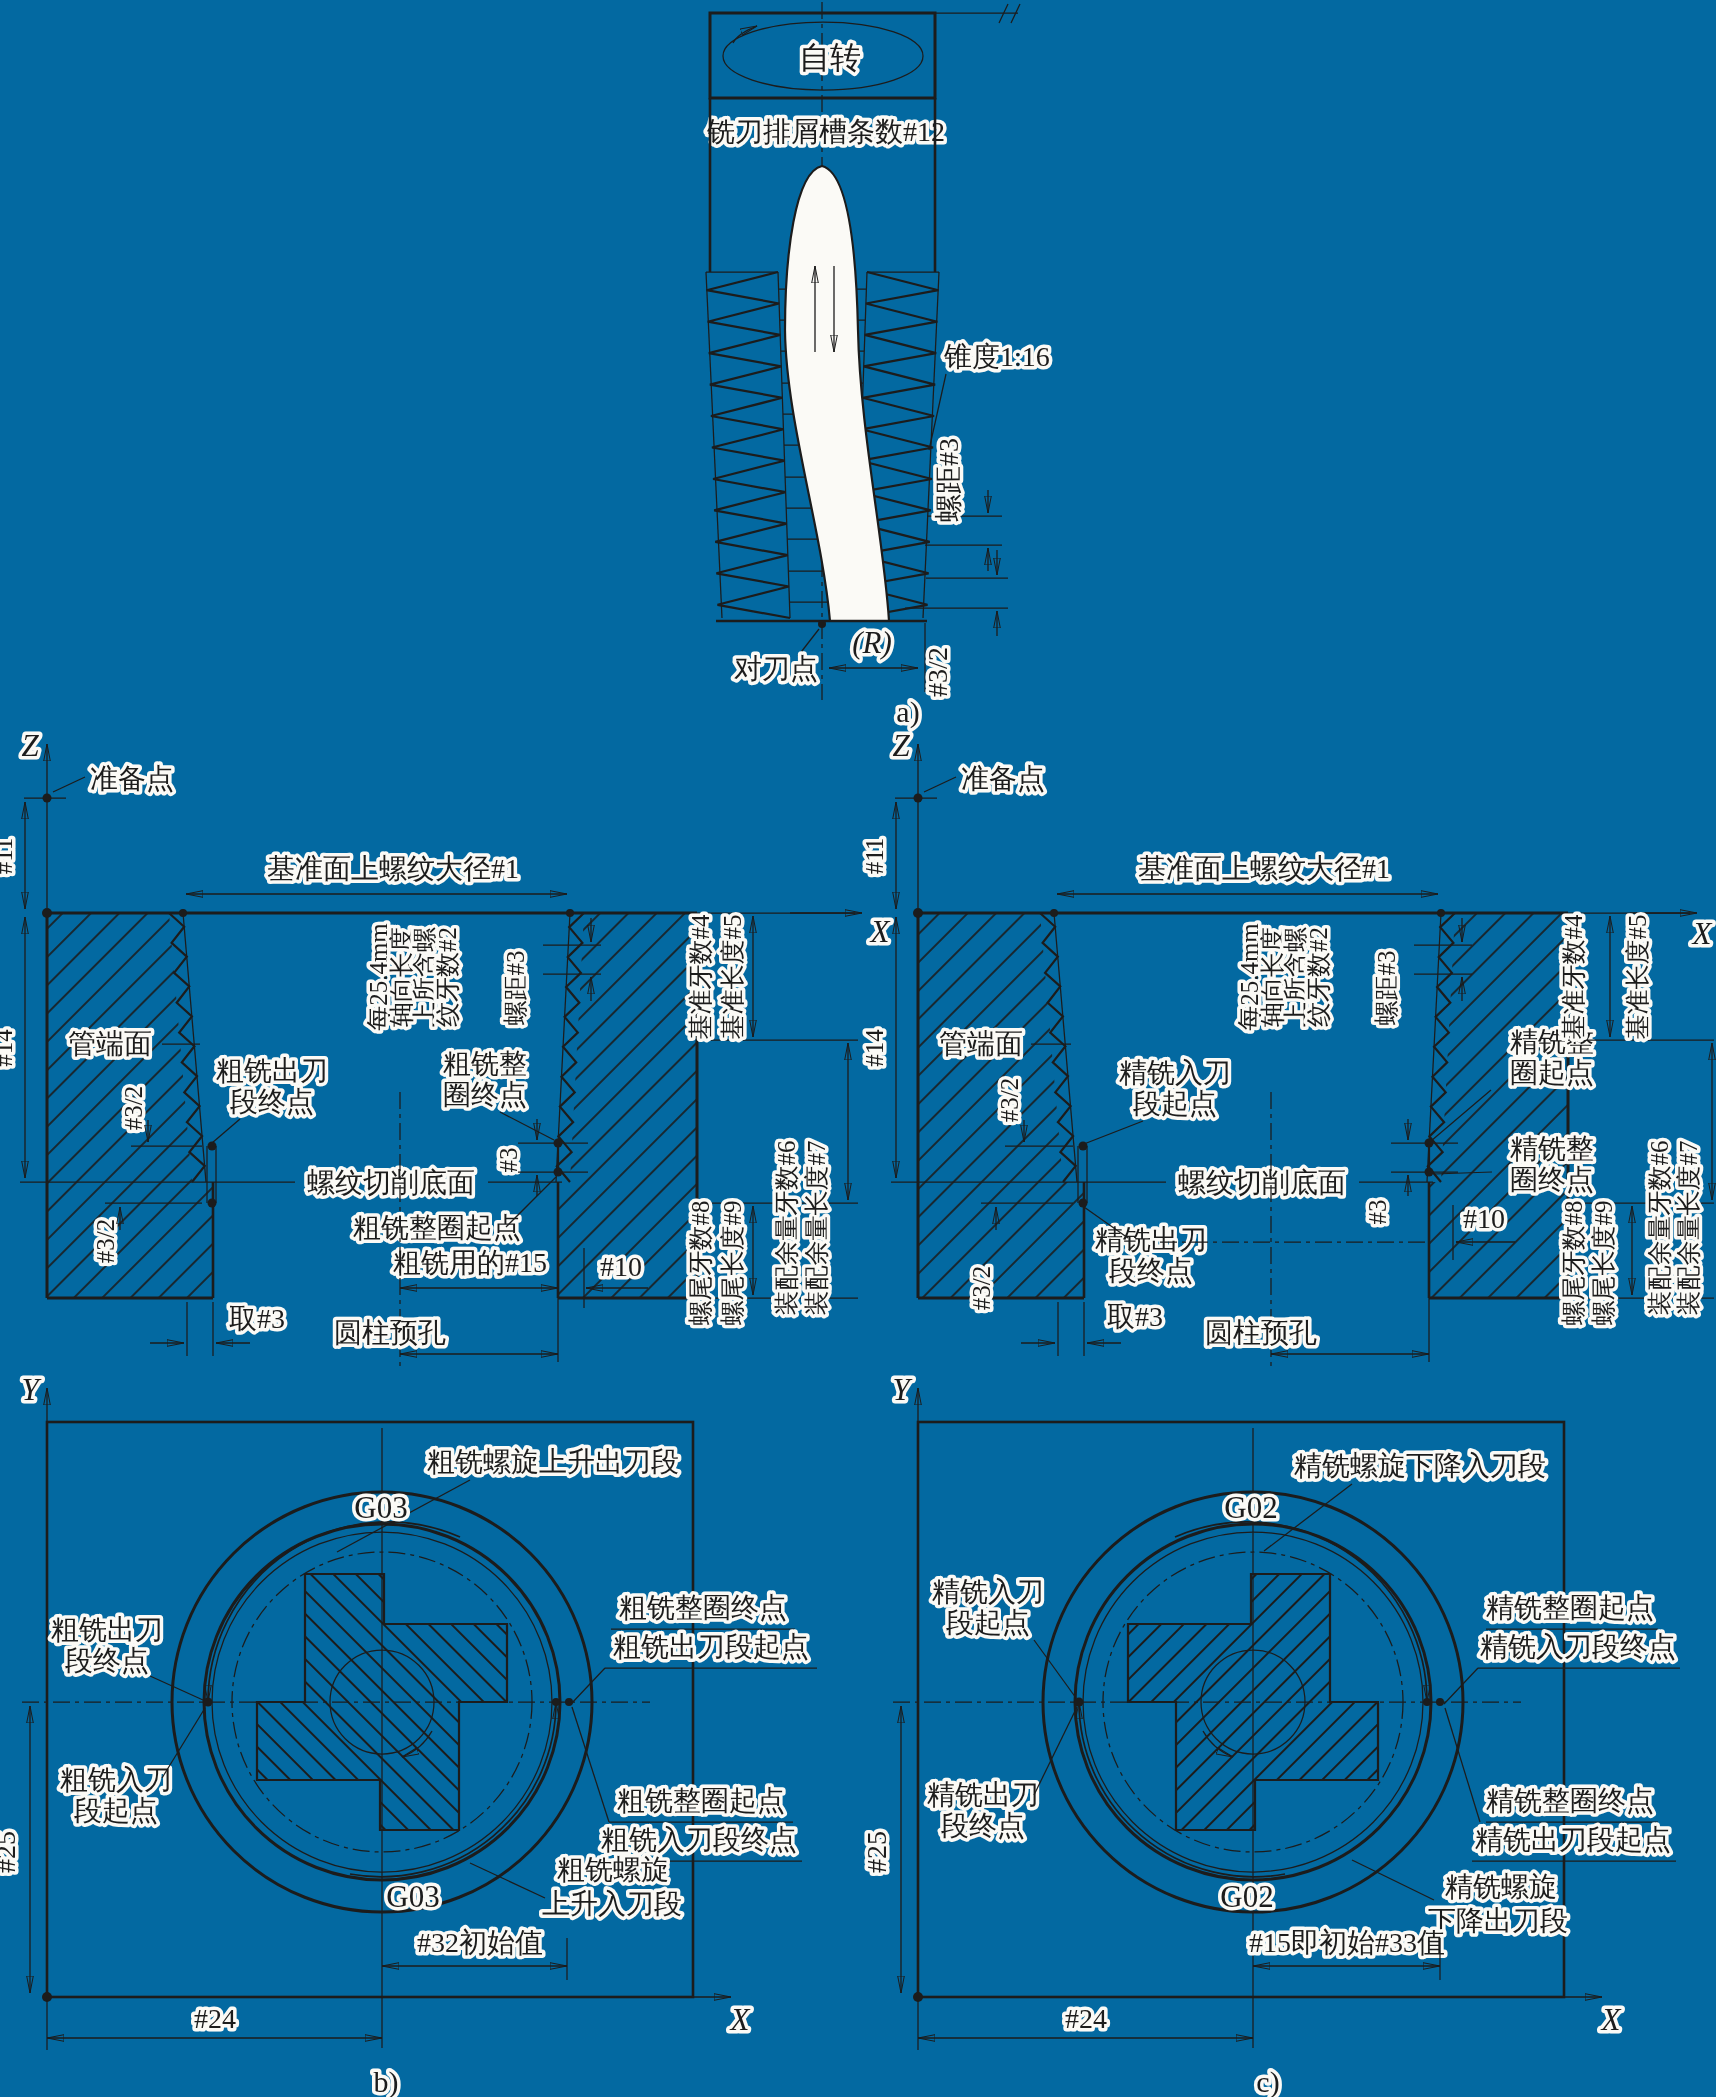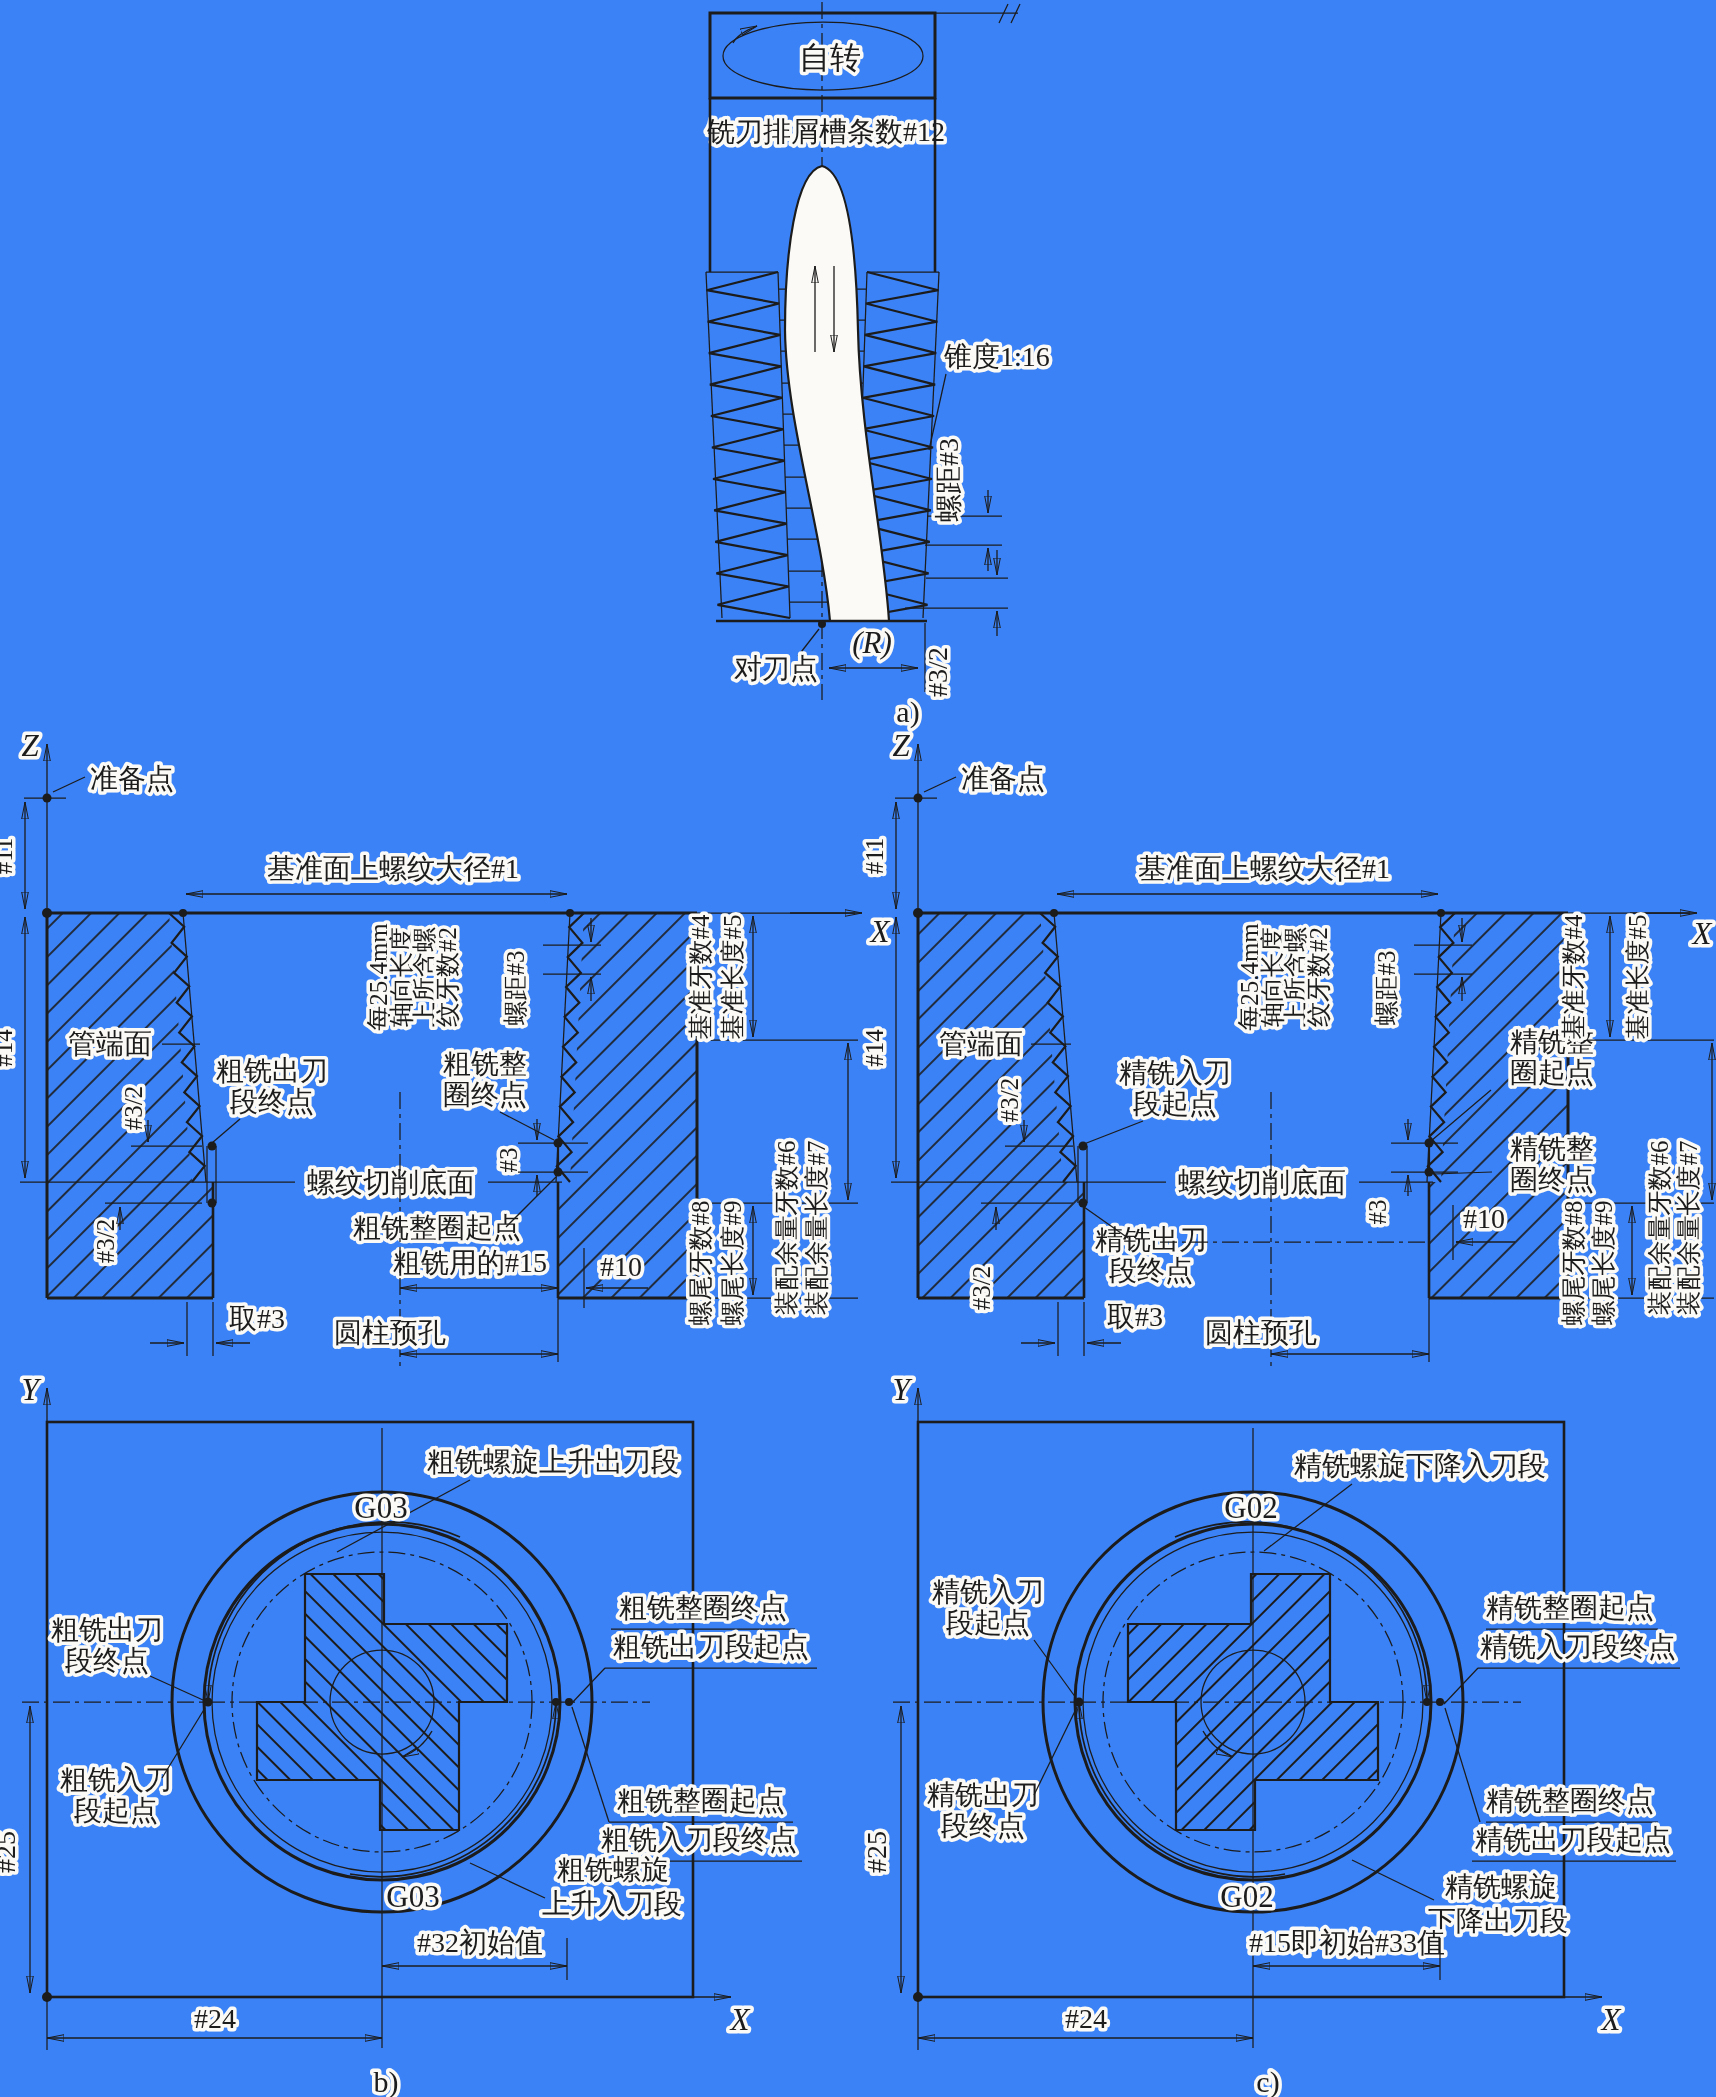--- a/index.html
+++ b/index.html
@@ -1,16 +1,16 @@
 <!DOCTYPE html>
 <html><head>
 <meta charset="utf-8">
 <style>
 html,body{margin:0;background:#e9e9e9}
-#page{position:relative;width:1716px;height:2097px;background:#3b82f6;margin:0 auto;
+#page{position:relative;width:1716px;height:2097px;background:#0369a1;margin:0 auto;
   font-family:"Liberation Serif","DejaVu Sans",serif}
 #page svg{position:absolute;left:0;top:0}
 line,path,rect,circle,ellipse,polygon{stroke:#1c1c1c;fill:none;stroke-linecap:butt}
 .s3{stroke-width:3}
 .s26{stroke-width:2.6}
 .s2{stroke-width:2.2}
 .s1{stroke-width:1.25}
 .dd{stroke-dasharray:17 5 4 5}
 .dim{stroke-width:1.3;marker-start:url(#ar);marker-end:url(#ar)}
 .de{stroke-width:1.3;marker-end:url(#ar)}

